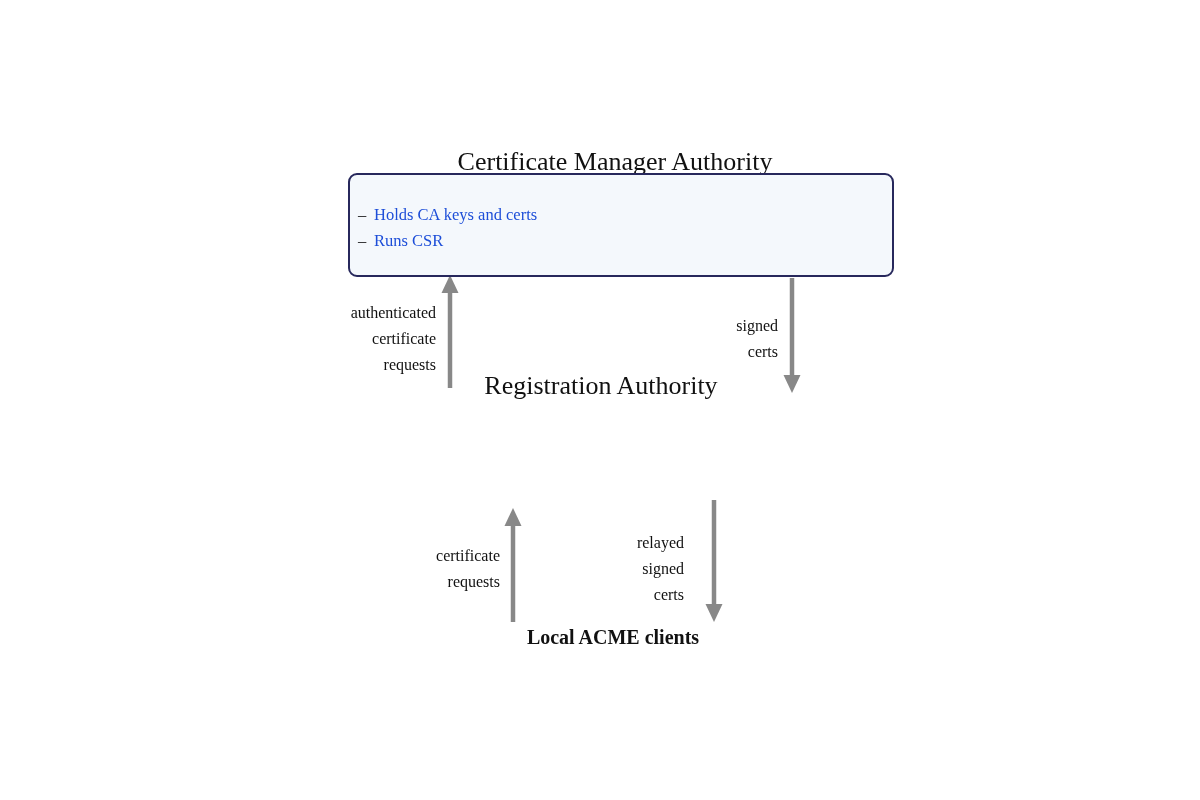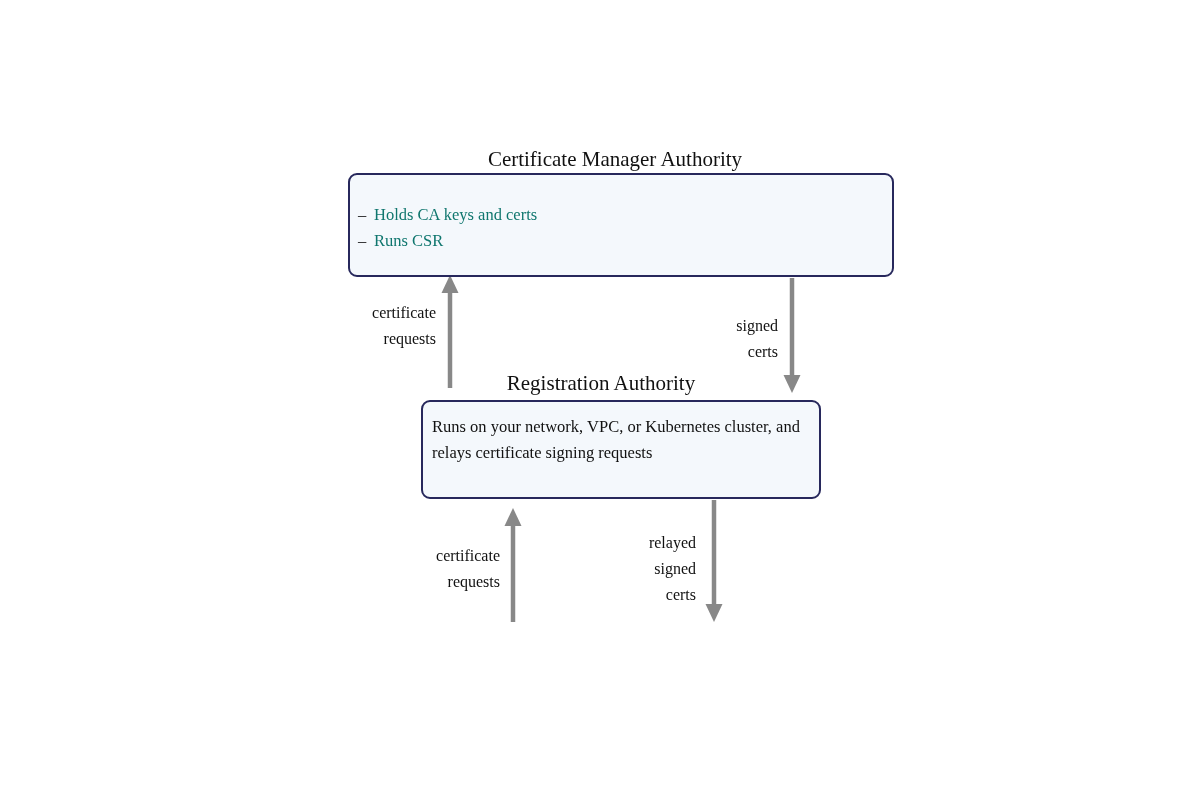--- a/index.html
+++ b/index.html
@@ -37,21 +37,21 @@
   .box-ra {
     left: 421px;
     top: 400px;
     width: 400px;
     height: 99px;
   }
 
   
   .node-title {
     position: absolute;
-    font-size: 21px;
+    font-size: 26px;
     font-weight: 400;
     color: #111111;
     white-space: nowrap;
     text-align: center;
     line-height: 1;
   }
   .title-ca {
     left: 0;
     width: 1200px;
     top: 149px;
@@ -75,21 +75,21 @@
   .bullet-row {
     display: flex;
     align-items: baseline;
     white-space: nowrap;
   }
   .bullet-dash {
     width: 16px;
     flex: 0 0 16px;
     color: #111111;
   }
-  .bullet-text { color: #0f766e; }
+  .bullet-text { color: #1d4ed8; }
 
   .body-text {
     position: absolute;
     left: 9px;
     top: 12px;
     width: 384px;
     font-size: 16.5px;
     line-height: 26px;
     color: #111111;
   }
@@ -117,21 +117,21 @@
     font-size: 16px;
     line-height: 26px;
     color: #111111;
     white-space: nowrap;
   }
   .edge-label.right-align { text-align: right; }
 
   .lbl-auth-cert-req { left: 236px; top: 300px; width: 200px; }
   .lbl-signed-certs  { left: 578px; top: 313px; width: 200px; }
   .lbl-cert-req      { left: 302px; top: 543px; width: 198px; }
-  .lbl-relayed       { left: 496px; top: 530px; width: 200px; }
+  .lbl-relayed       { left: 484px; top: 530px; width: 200px; }
 
   
   .arrow-svg {
     position: absolute;
     left: 0;
     top: 0;
     width: 1200px;
     height: 800px;
     overflow: visible;
     pointer-events: none;
@@ -174,40 +174,39 @@
         <span class="bullet-text">Holds CA keys and certs</span>
       </div>
       <div class="bullet-row">
         <span class="bullet-dash">–</span>
         <span class="bullet-text">Runs CSR</span>
       </div>
     </div>
   </div>
 
   <div class="edge-label right-align lbl-auth-cert-req">
+    <div>authenticated</div>
     <div>certificate</div>
     <div>requests</div>
   </div>
 
   <div class="edge-label right-align lbl-signed-certs">
     <div>signed</div>
     <div>certs</div>
   </div>
 
   <div class="node-title title-ra">Registration Authority</div>
 
-  <div class="node-box box-ra">
-    <div class="body-text">Runs on your network, VPC, or Kubernetes cluster, and relays certificate signing requests</div>
-  </div>
 
   <div class="edge-label right-align lbl-cert-req">
     <div>certificate</div>
     <div>requests</div>
   </div>
 
   <div class="edge-label right-align lbl-relayed">
     <div>relayed</div>
     <div>signed</div>
     <div>certs</div>
   </div>
 
+  <div class="plain-label label-clients">Local ACME clients</div>
 
 </div>
 
 </body></html>

